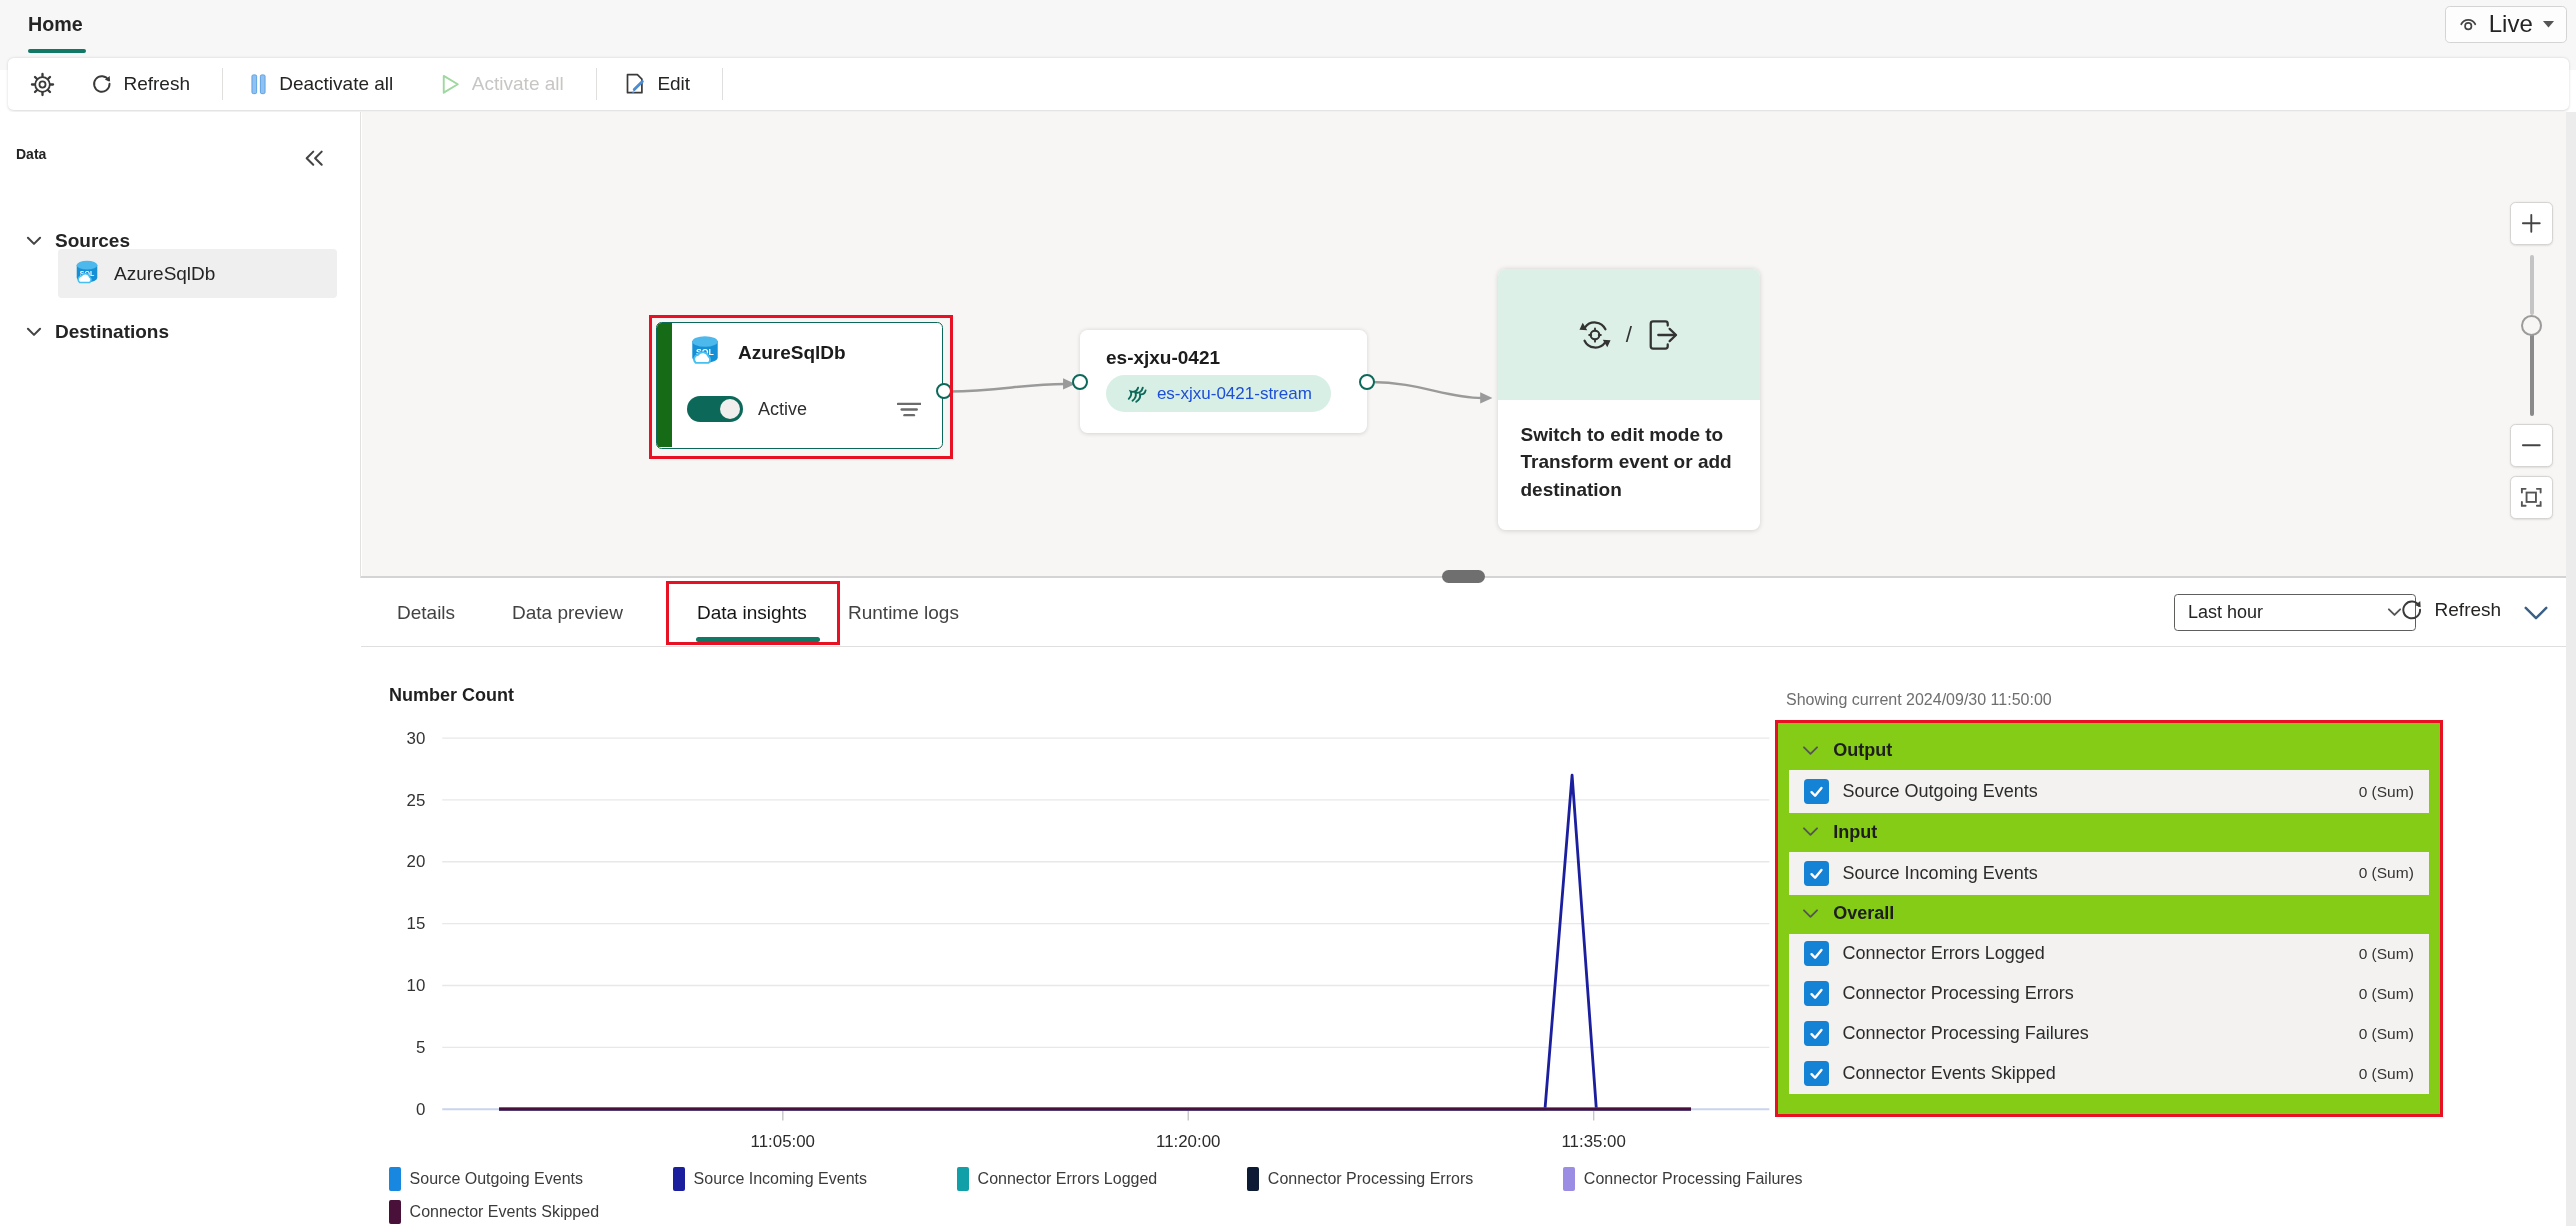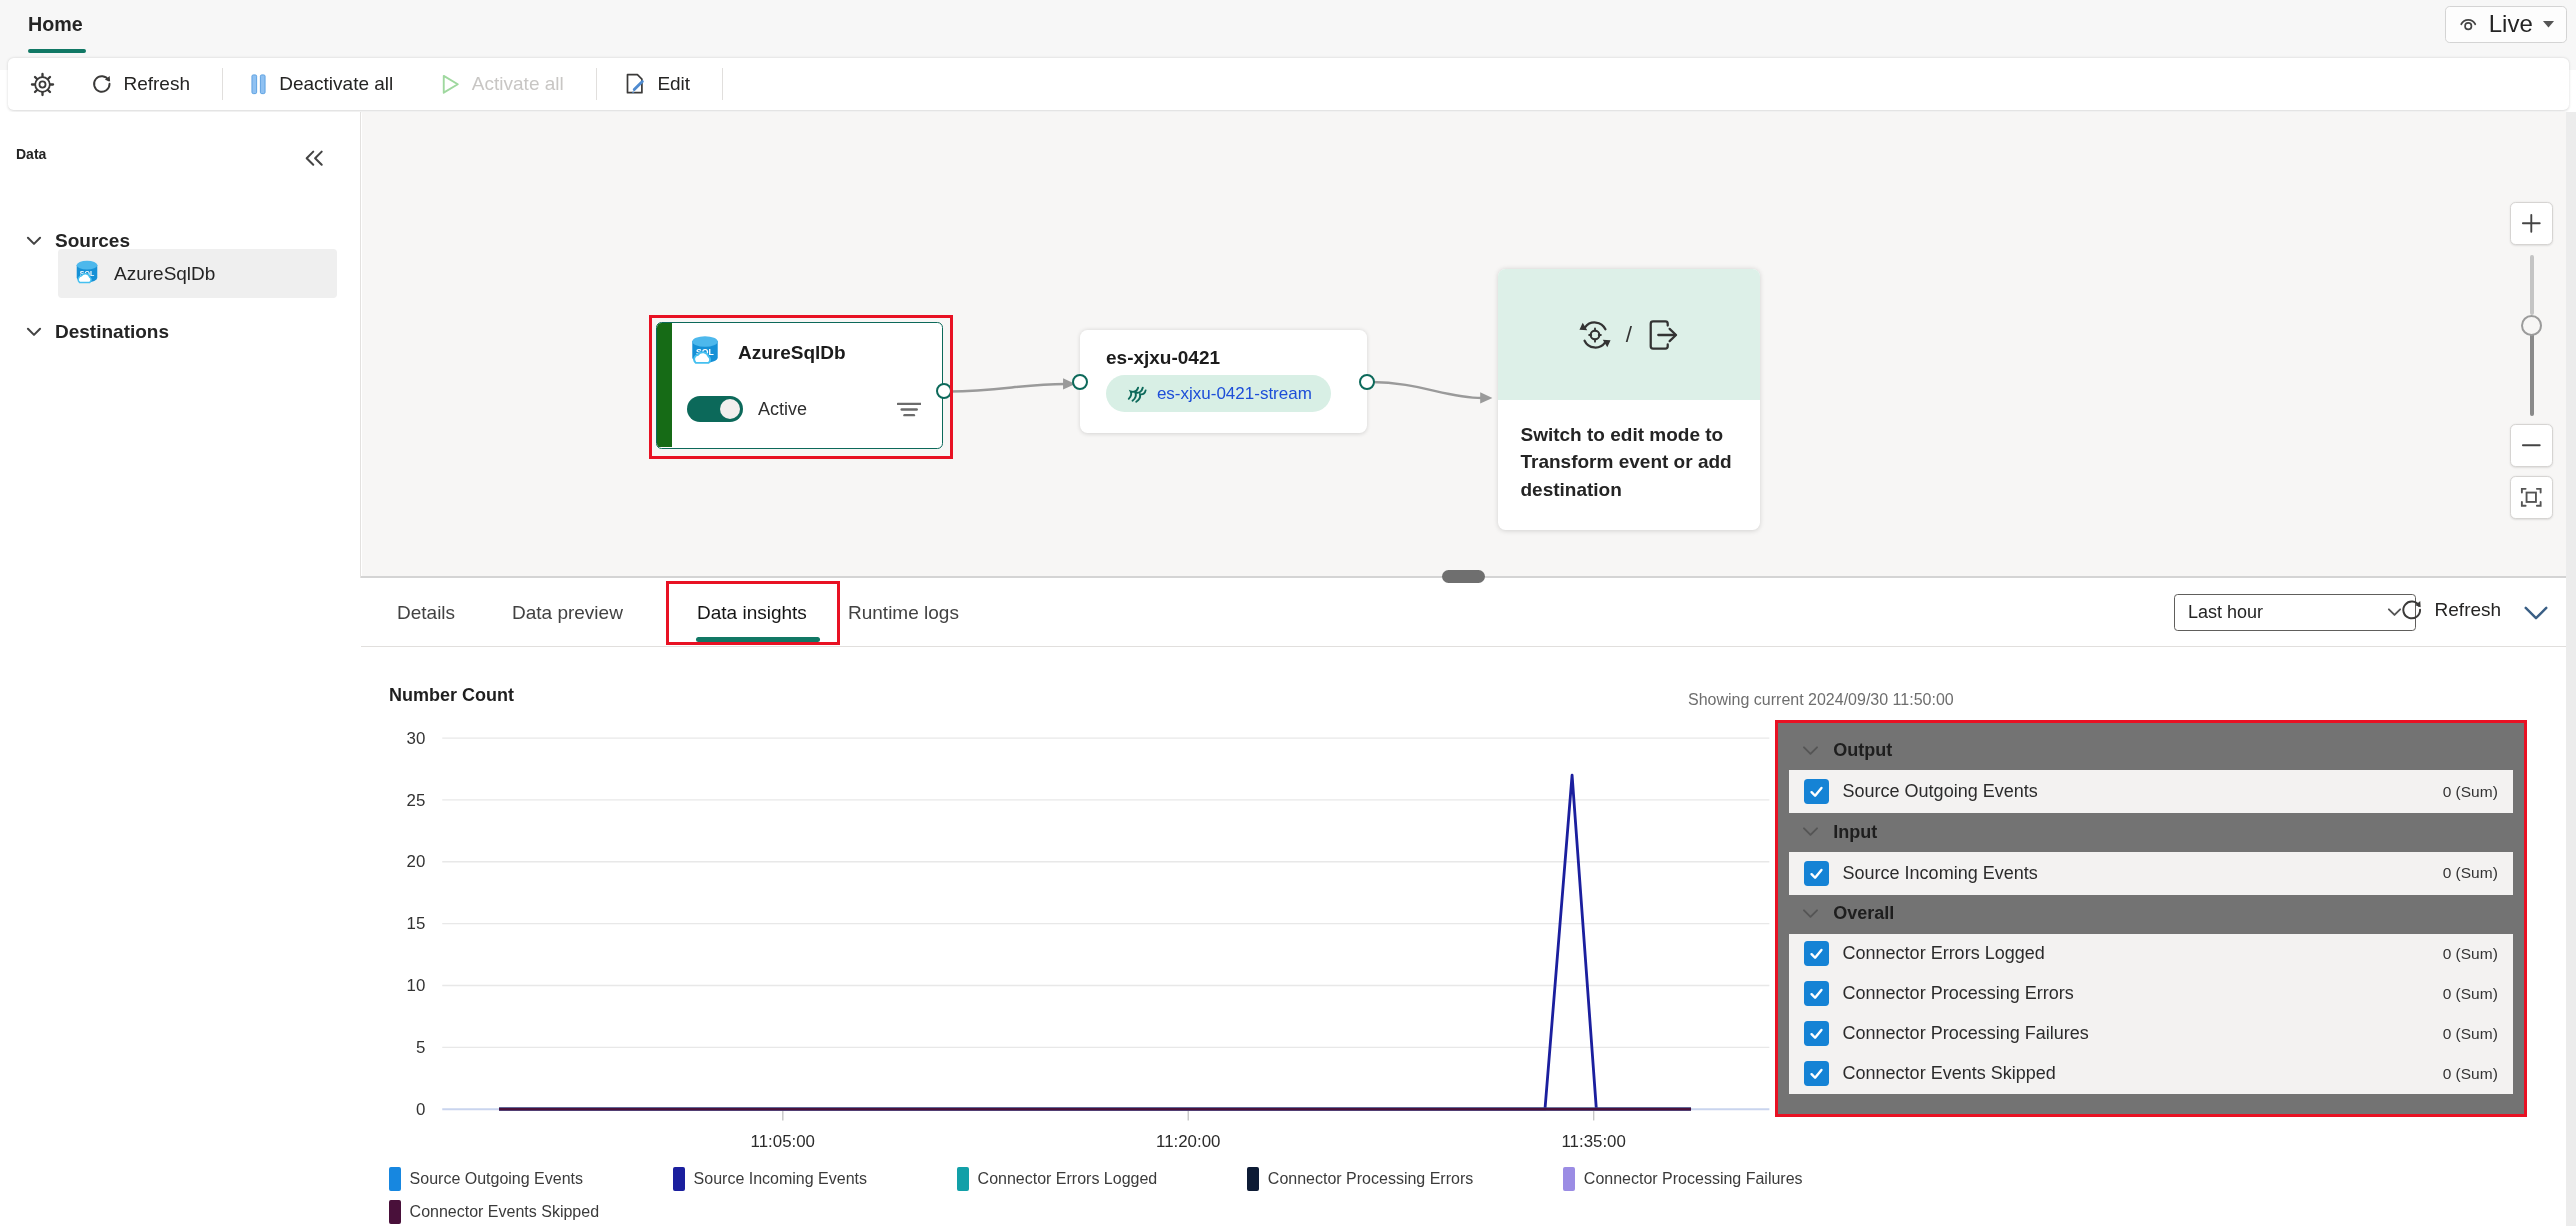--- a/index.html
+++ b/index.html
@@ -66,23 +66,23 @@
   .panel-refresh{left:2400px;top:598px;display:flex;align-items:center;gap:11.2px;}
   .chart-title{left:389px;top:685px;font-size:18px;font-weight:700;color:#1f1f1f;}
   svg text{font-family:"Liberation Sans","DejaVu Sans",sans-serif;}
   
   .legend{left:389px;top:1167px;display:flex;flex-direction:column;gap:8.4px;}
   .legend-row{display:flex;column-gap:90px;}
   .legend-item{display:flex;align-items:center;gap:8.4px;}
   .swatch{width:12.2px;height:24.4px;border-radius:1.9px;background:#999;}
   .legend-label{font-size:16px;color:#3b3b3b;white-space:nowrap;}
   
-  .showing{left:1688px;top:691px;font-size:16px;color:#6e6e6e;}
-  .metrics{left:1775px;top:720px;width:752px;height:397px;border:3.7px solid #e81123;box-sizing:border-box;
-    background:#737373;padding:9.4px 11.2px;overflow:hidden;}
+  .showing{left:1786px;top:691px;font-size:16px;color:#6e6e6e;}
+  .metrics{left:1775px;top:720px;width:668px;height:397px;border:3.7px solid #e81123;box-sizing:border-box;
+    background:#84cc16;padding:9.4px 11.2px;overflow:hidden;}
   .m-header{display:flex;align-items:center;gap:14px;padding:7.5px 0 8.4px 13px;}
   .m-header-label{font-size:18px;font-weight:700;color:#1e1e1e;}
   .m-row{background:#f3f2f1;display:flex;align-items:center;height:43px;padding:0 15px;margin:0.9px 0;}
   .m-block{background:#f3f2f1;margin:0.9px 0;}
   .m-block .m-row{height:40px;background:transparent;margin:0;}
   .cbox{width:24.4px;height:24.4px;border-radius:3.7px;background:#1583d5;display:flex;align-items:center;
     justify-content:center;flex:none;}
   .m-row-label{font-size:18px;color:#2b2b2b;margin-left:14px;}
   .m-row-value{margin-left:auto;font-size:15.5px;color:#333;}
   .scroll-track{left:2566px;top:112px;width:10.3px;height:1115px;background:#ececec;}

